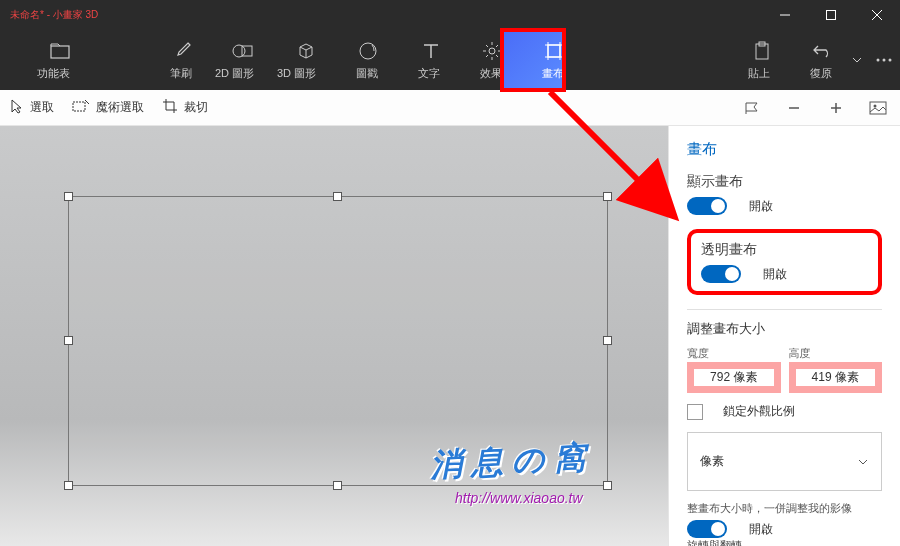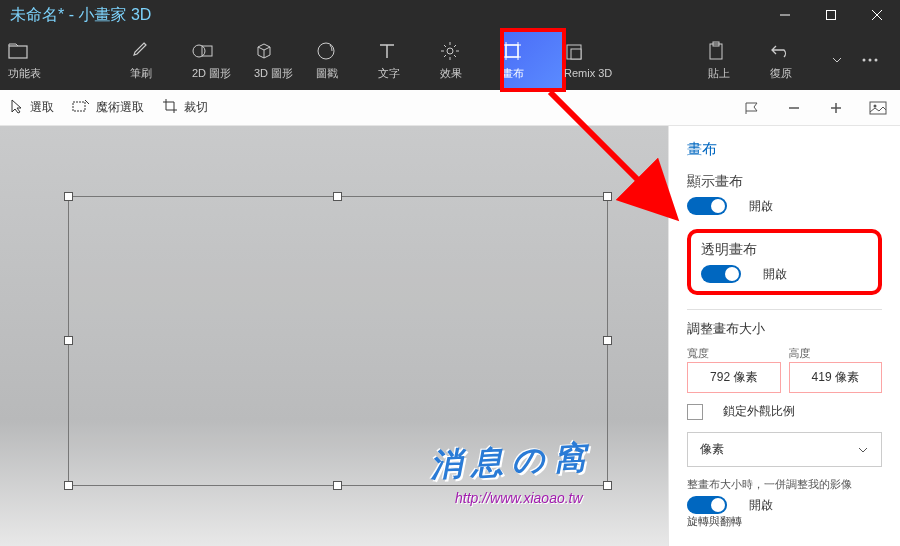--- a/index.html
+++ b/index.html
@@ -1,21 +1,21 @@
 <!DOCTYPE html>
 <html><head>
 <meta charset="utf-8">
 <style>
 *{margin:0;padding:0;box-sizing:border-box;font-family:"Microsoft JhengHei","Segoe UI",sans-serif}
 body{width:900px;height:546px;overflow:hidden;background:#fff;position:relative}
-.titlebar{height:30px;background:#2b2b2b;display:flex;align-items:center;color:#7dd3fc;font-size:16px;padding-left:10px}
+.titlebar{height:30px;background:#2b2b2b;display:flex;align-items:center;color:#ef4444;font-size:10px;padding-left:10px}
 .titlebar .spacer{flex:1}
 .winbtn{width:46px;height:30px;display:flex;align-items:center;justify-content:center;color:#fff}
 .toolbar{height:60px;background:#2b2b2b;display:flex;align-items:center;color:#ccc;font-size:11px;padding:0 8px}
-.tbtn{width:62px;height:60px;display:flex;flex-direction:column;align-items:flex-start;justify-content:center;gap:4px;position:relative}
+.tbtn{width:62px;height:60px;display:flex;flex-direction:column;align-items:flex-end;justify-content:center;gap:4px;position:relative}
 .tbtn .ico{height:22px;display:flex;align-items:center;justify-content:center}
 .tbtn.active{background:linear-gradient(135deg,#4a6cf7,#5b8cff);color:#fff}
 .tbtn.highlight{outline:4px solid #ff0000;outline-offset:-2px}
 .tsep{flex:1}
 .subbar{height:36px;background:#fdfdfd;border-bottom:1px solid #e5e5e5;display:flex;align-items:center;font-size:12px;color:#333;padding:0 10px;gap:18px}
 .subbtn{display:flex;align-items:center;gap:6px}
 .subspacer{flex:1}
 .subico{width:24px;display:flex;justify-content:center;color:#555}
 .main{display:flex;height:420px}
 .canvas-area{flex:1;background:linear-gradient(#c9cacb,#b8b9ba 70%,#e8e8e8);position:relative;overflow:hidden}
@@ -29,24 +29,24 @@
 .sp-sec{margin-bottom:14px}
 .sp-label{font-size:14px;color:#444;margin-bottom:6px}
 .toggle-row{display:flex;align-items:center;gap:22px;font-size:12px}
 .toggle{width:40px;height:18px;border-radius:9px;background:#0067c0;position:relative}
 .toggle::after{content:"";position:absolute;right:2px;top:2px;width:14px;height:14px;border-radius:50%;background:#fff}
 .highlight-box{border:4px solid #ff0000;border-radius:10px;padding:8px 10px;margin-bottom:14px}
 .divider{height:1px;background:#e0e0e0;margin:10px 0}
 .dims{display:flex;gap:8px}
 .dimcol{flex:1}
 .dimlbl{font-size:11px;color:#666;margin-bottom:1px}
-.diminput{border:1px solid #fca5a5;padding:6px 4px;font-size:12px;text-align:center;width:100%}
+.diminput{border:7px solid #fca5a5;padding:0 4px;font-size:12px;text-align:center;width:100%}
 .chkrow{display:flex;align-items:center;gap:20px;font-size:12px;margin-top:10px}
 .chk{width:16px;height:16px;border:1px solid #999}
-.unitsel{border:1px solid #ccc;padding:8px 12px;display:flex;align-items:center;justify-content:space-between;font-size:12px;margin-top:0}
+.unitsel{border:1px solid #ccc;padding:20px 12px;display:flex;align-items:center;justify-content:space-between;font-size:12px;margin-top:0}
 .resize-note{font-size:11px;color:#555;margin-top:10px}
 .arrow{position:absolute;left:480px;top:82px;pointer-events:none}
 .watermark{position:absolute;left:430px;top:440px;font-size:32px;font-weight:bold;font-style:italic;color:#2a7bd6;text-shadow:2px 2px 0 #fff,-1px -1px 0 #fff;transform:rotate(-3deg);pointer-events:none}
 .watermark2{position:absolute;left:455px;top:490px;font-size:14px;font-style:italic;color:#a21caf;text-shadow:1px 1px 0 #fff;pointer-events:none}
 </style>
 </head>
 <body>
 
 <div class="titlebar">
   <span>未命名* - 小畫家 3D</span>
@@ -145,29 +145,20 @@
         <svg width="20" height="20">
           <rect x="4" y="4" width="12" height="12" fill="none" stroke="#fff" stroke-width="1.3"></rect>
           <line x1="4" y1="1" x2="4" y2="19" stroke="#fff"></line>
           <line x1="16" y1="1" x2="16" y2="19" stroke="#fff"></line>
           <line x1="1" y1="4" x2="19" y2="4" stroke="#fff"></line>
           <line x1="1" y1="16" x2="19" y2="16" stroke="#fff"></line>
         </svg>
       </span>
     <span>畫布</span>
   </div>
-  <div class="tbtn">
-    <span class="ico">
-        <svg width="20" height="20">
-          <rect x="3" y="3" width="14" height="14" fill="none" stroke="#ccc"></rect>
-          <rect x="7" y="7" width="10" height="10" fill="#2b2b2b" stroke="#ccc"></rect>
-        </svg>
-      </span>
-    <span>Remix 3D</span>
-  </div>
   <div class="tsep"></div>
   <div class="tbtn">
     <span class="ico">
         <svg width="16" height="20">
           <rect x="2" y="3" width="12" height="15" fill="none" stroke="#ccc"></rect>
           <rect x="5" y="1" width="6" height="4" fill="none" stroke="#ccc"></rect>
         </svg>
       </span>
     <span>貼上</span>
   </div>

